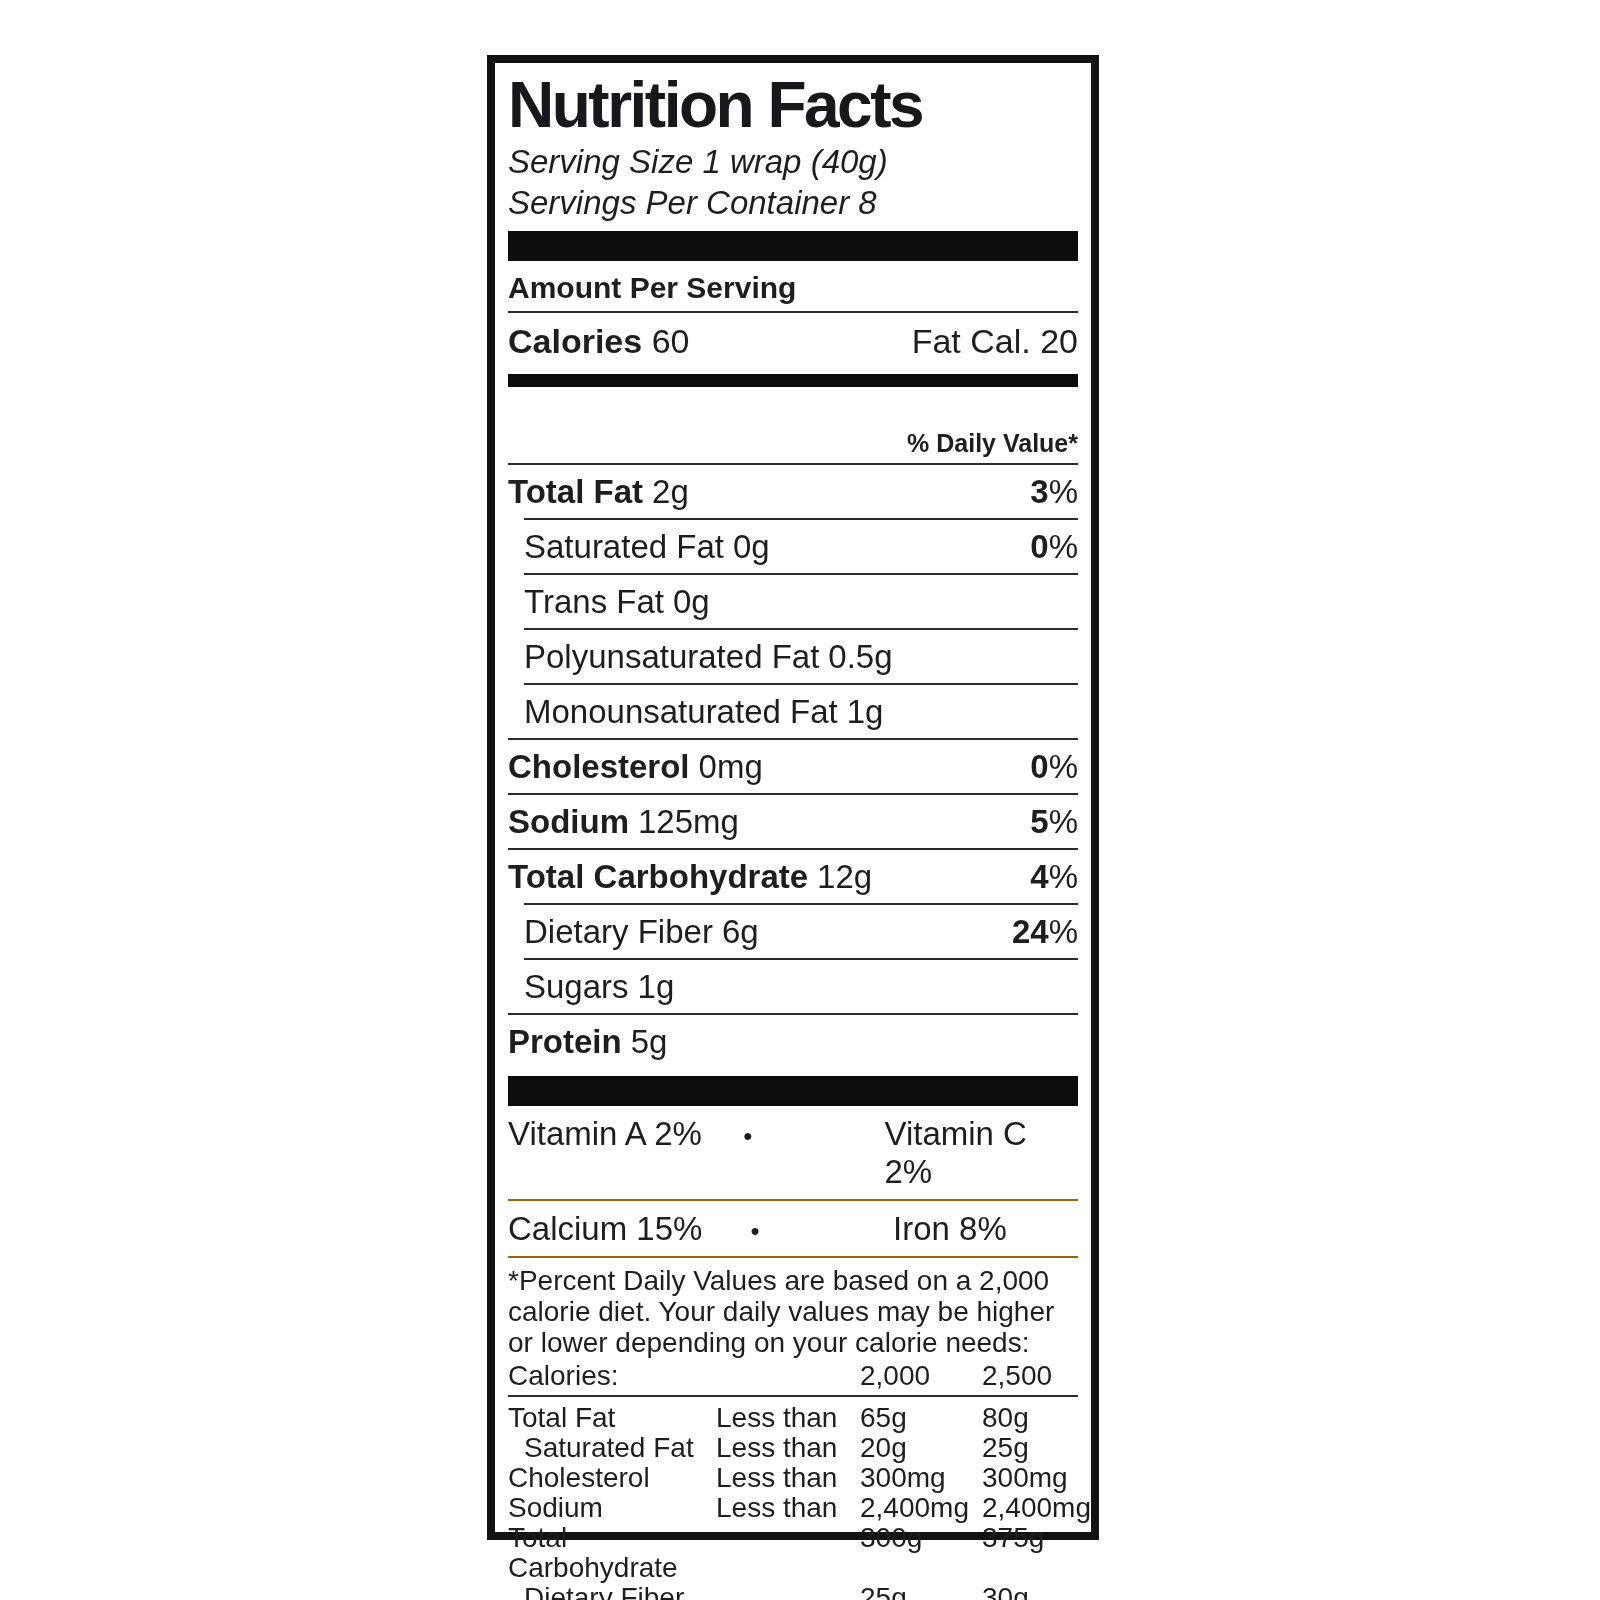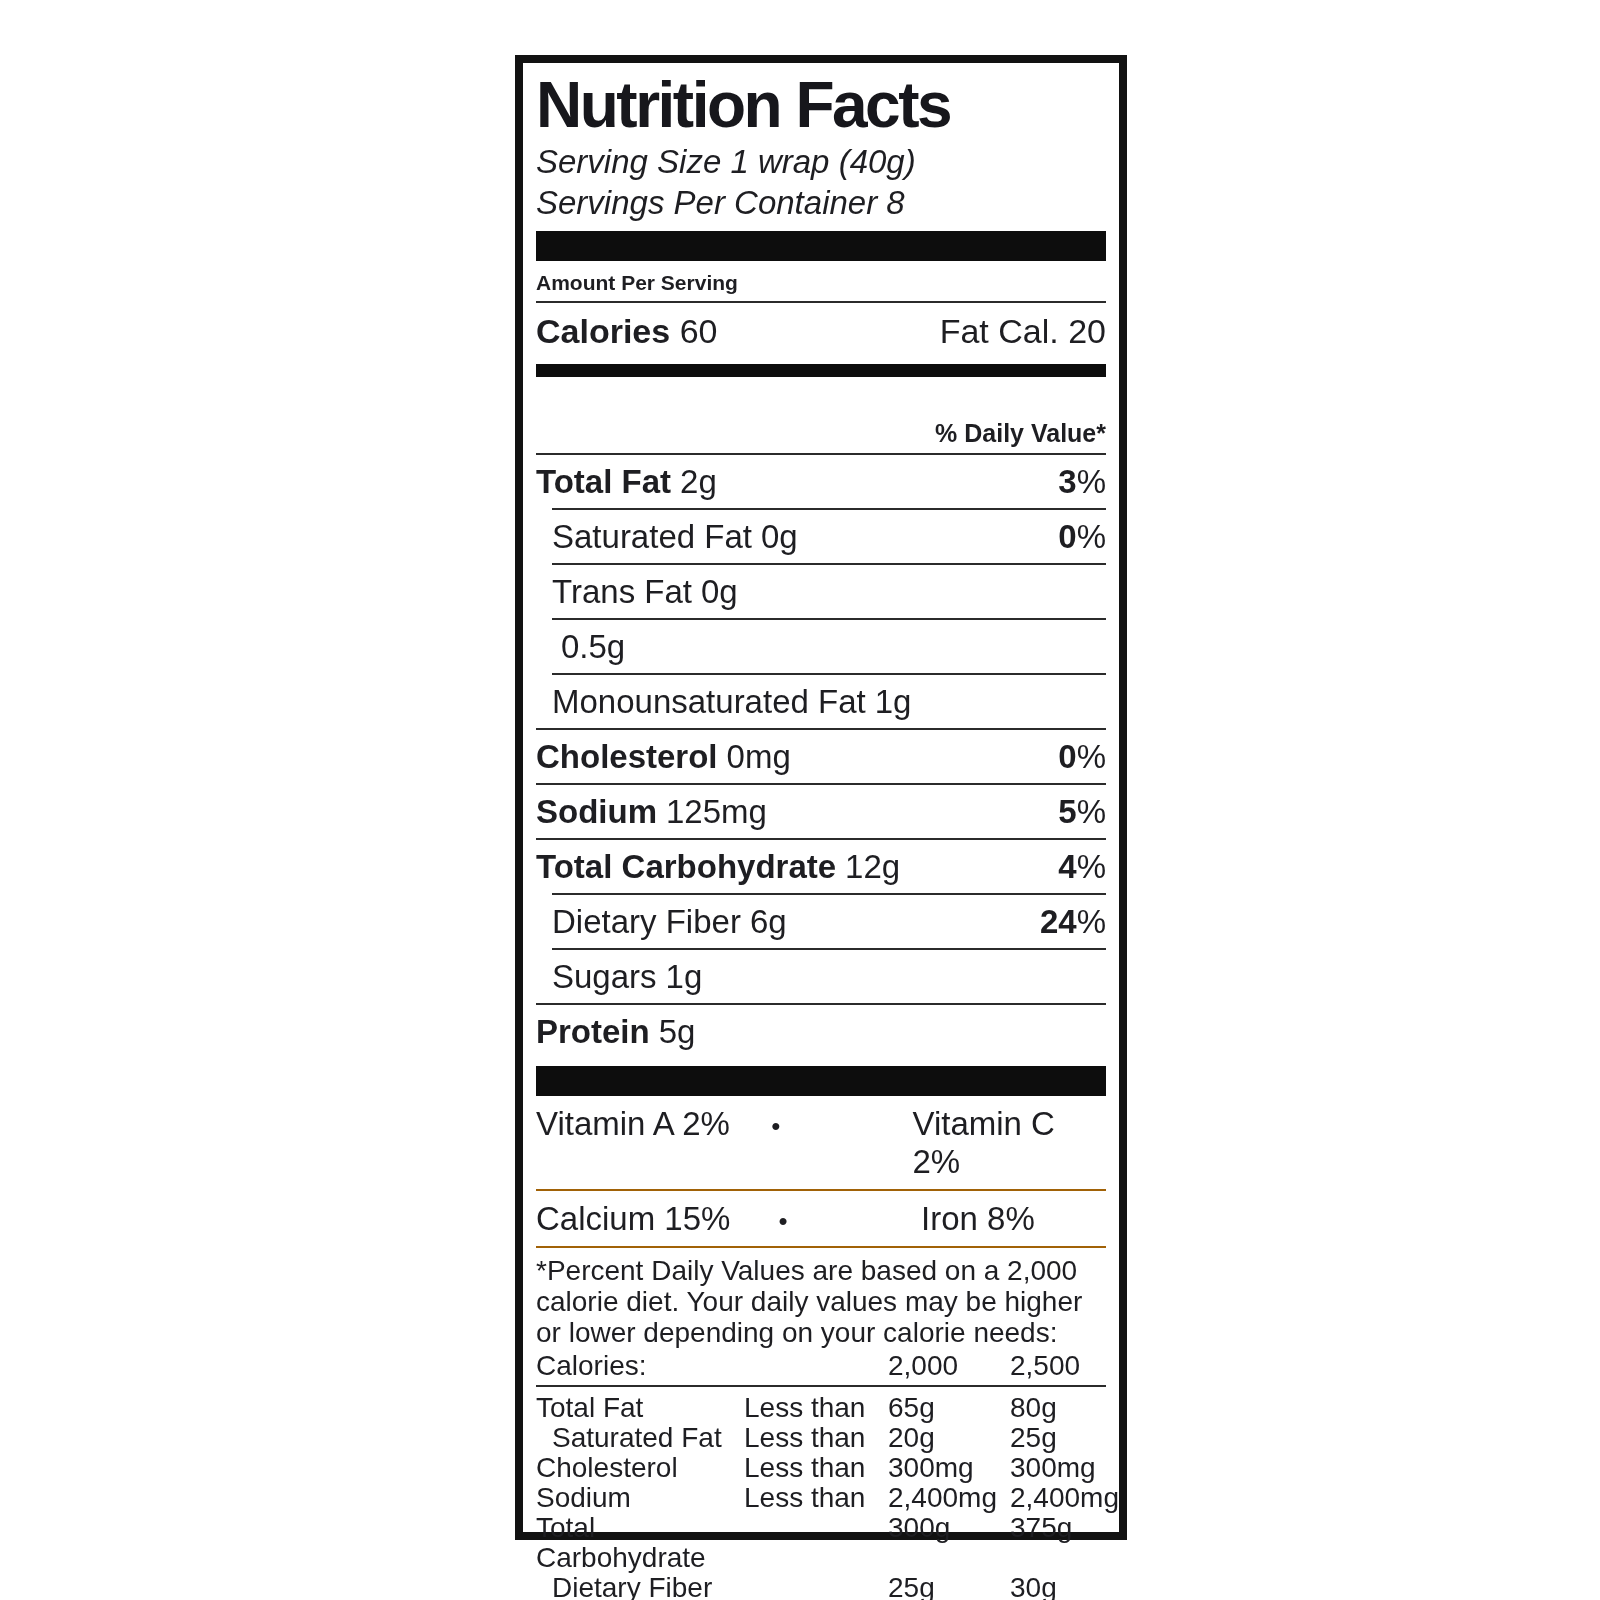--- a/index.html
+++ b/index.html
@@ -2,32 +2,32 @@
 <html><head>
 <meta charset="utf-8">
 <style>
   html,body{margin:0;padding:0;}
   body{
     width:1600px;height:1600px;background:#ffffff;position:relative;
     font-family:"Liberation Sans", sans-serif;color:#1e1e22;
     -webkit-font-smoothing:antialiased;
   }
   .nf-box{
-    position:absolute;left:515px;top:55px;width:612px;height:1485px;
+    position:absolute;left:487px;top:55px;width:612px;height:1485px;
     border:8px solid #121212;background:#fff;box-sizing:border-box;
     padding:6px 13px 0 13px;
   }
   .nf-title{
     font-size:64px;line-height:68px;font-weight:bold;letter-spacing:-2.5px;
     margin:0;padding:2px 0 2px 0;color:#17171c;
   }
   .nf-serving{font-size:33px;line-height:41px;font-style:italic;}
   .nf-bar{background:#0d0d0d;height:30px;margin-top:8px;}
   .nf-bar.thin{height:13px;margin-top:5px;}
-  .nf-aps{font-size:21px;font-weight:bold;padding:10px 0 6px 0;border-bottom:2px solid #2b2b2b;}
+  .nf-aps{font-size:30px;font-weight:bold;padding:10px 0 6px 0;border-bottom:2px solid #2b2b2b;}
   .nf-calrow{
     display:flex;justify-content:space-between;align-items:flex-end;
     font-size:34px;padding:9px 0 8px 0;
   }
   .nf-calrow .b{font-weight:bold;}
   .nf-dvh{
     font-size:25px;font-weight:bold;text-align:right;
     padding:10px 0 5px 0;border-bottom:2px solid #2b2b2b;margin-top:32px;
   }
   .nf-row{
@@ -90,20 +90,21 @@
     <span class="nf-amount">0g</span>
     <span class="nf-dv"><span class="num">0</span><span>%</span></span>
   </div>
 
   <div class="nf-row ind">
     <span class="nf-name reg">Trans Fat</span>
     <span class="nf-amount">0g</span>
   </div>
 
   <div class="nf-row ind">
+    <span class="nf-name reg">Polyunsaturated Fat</span>
     <span class="nf-amount">0.5g</span>
   </div>
 
   <div class="nf-row ind">
     <span class="nf-name reg">Monounsaturated Fat</span>
     <span class="nf-amount">1g</span>
   </div>
 
   <div class="nf-row">
     <span class="nf-name">Cholesterol</span>

